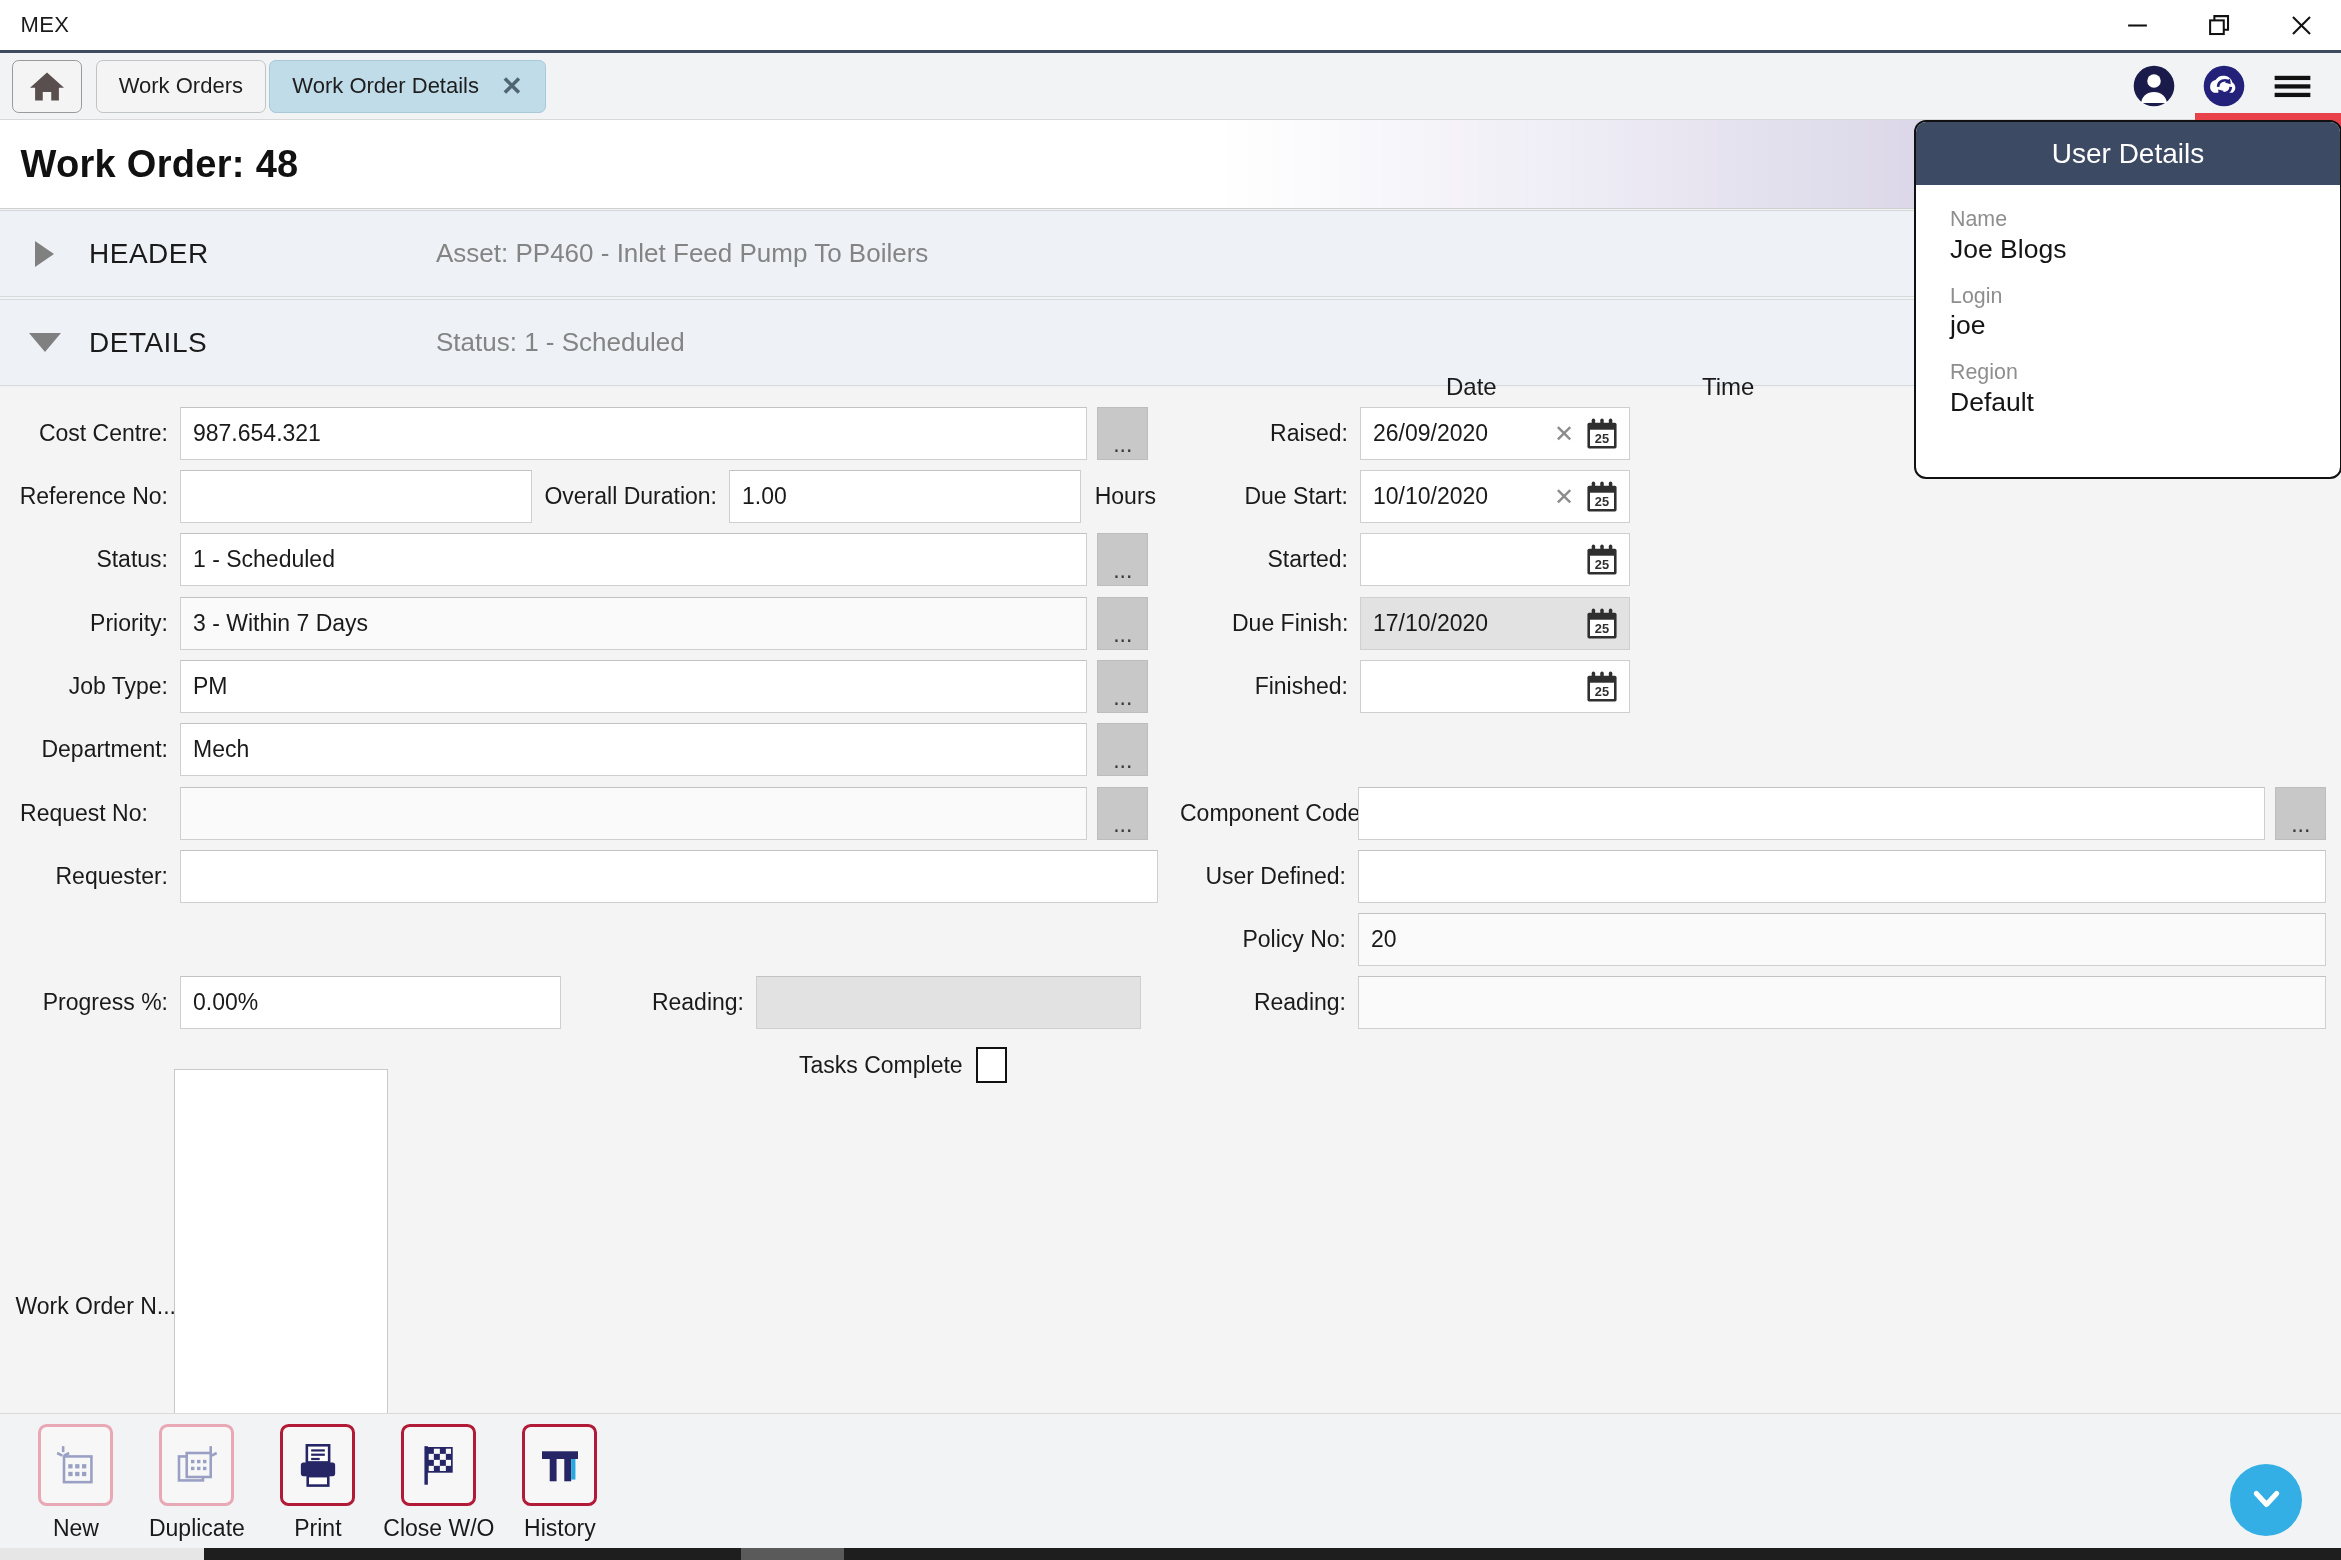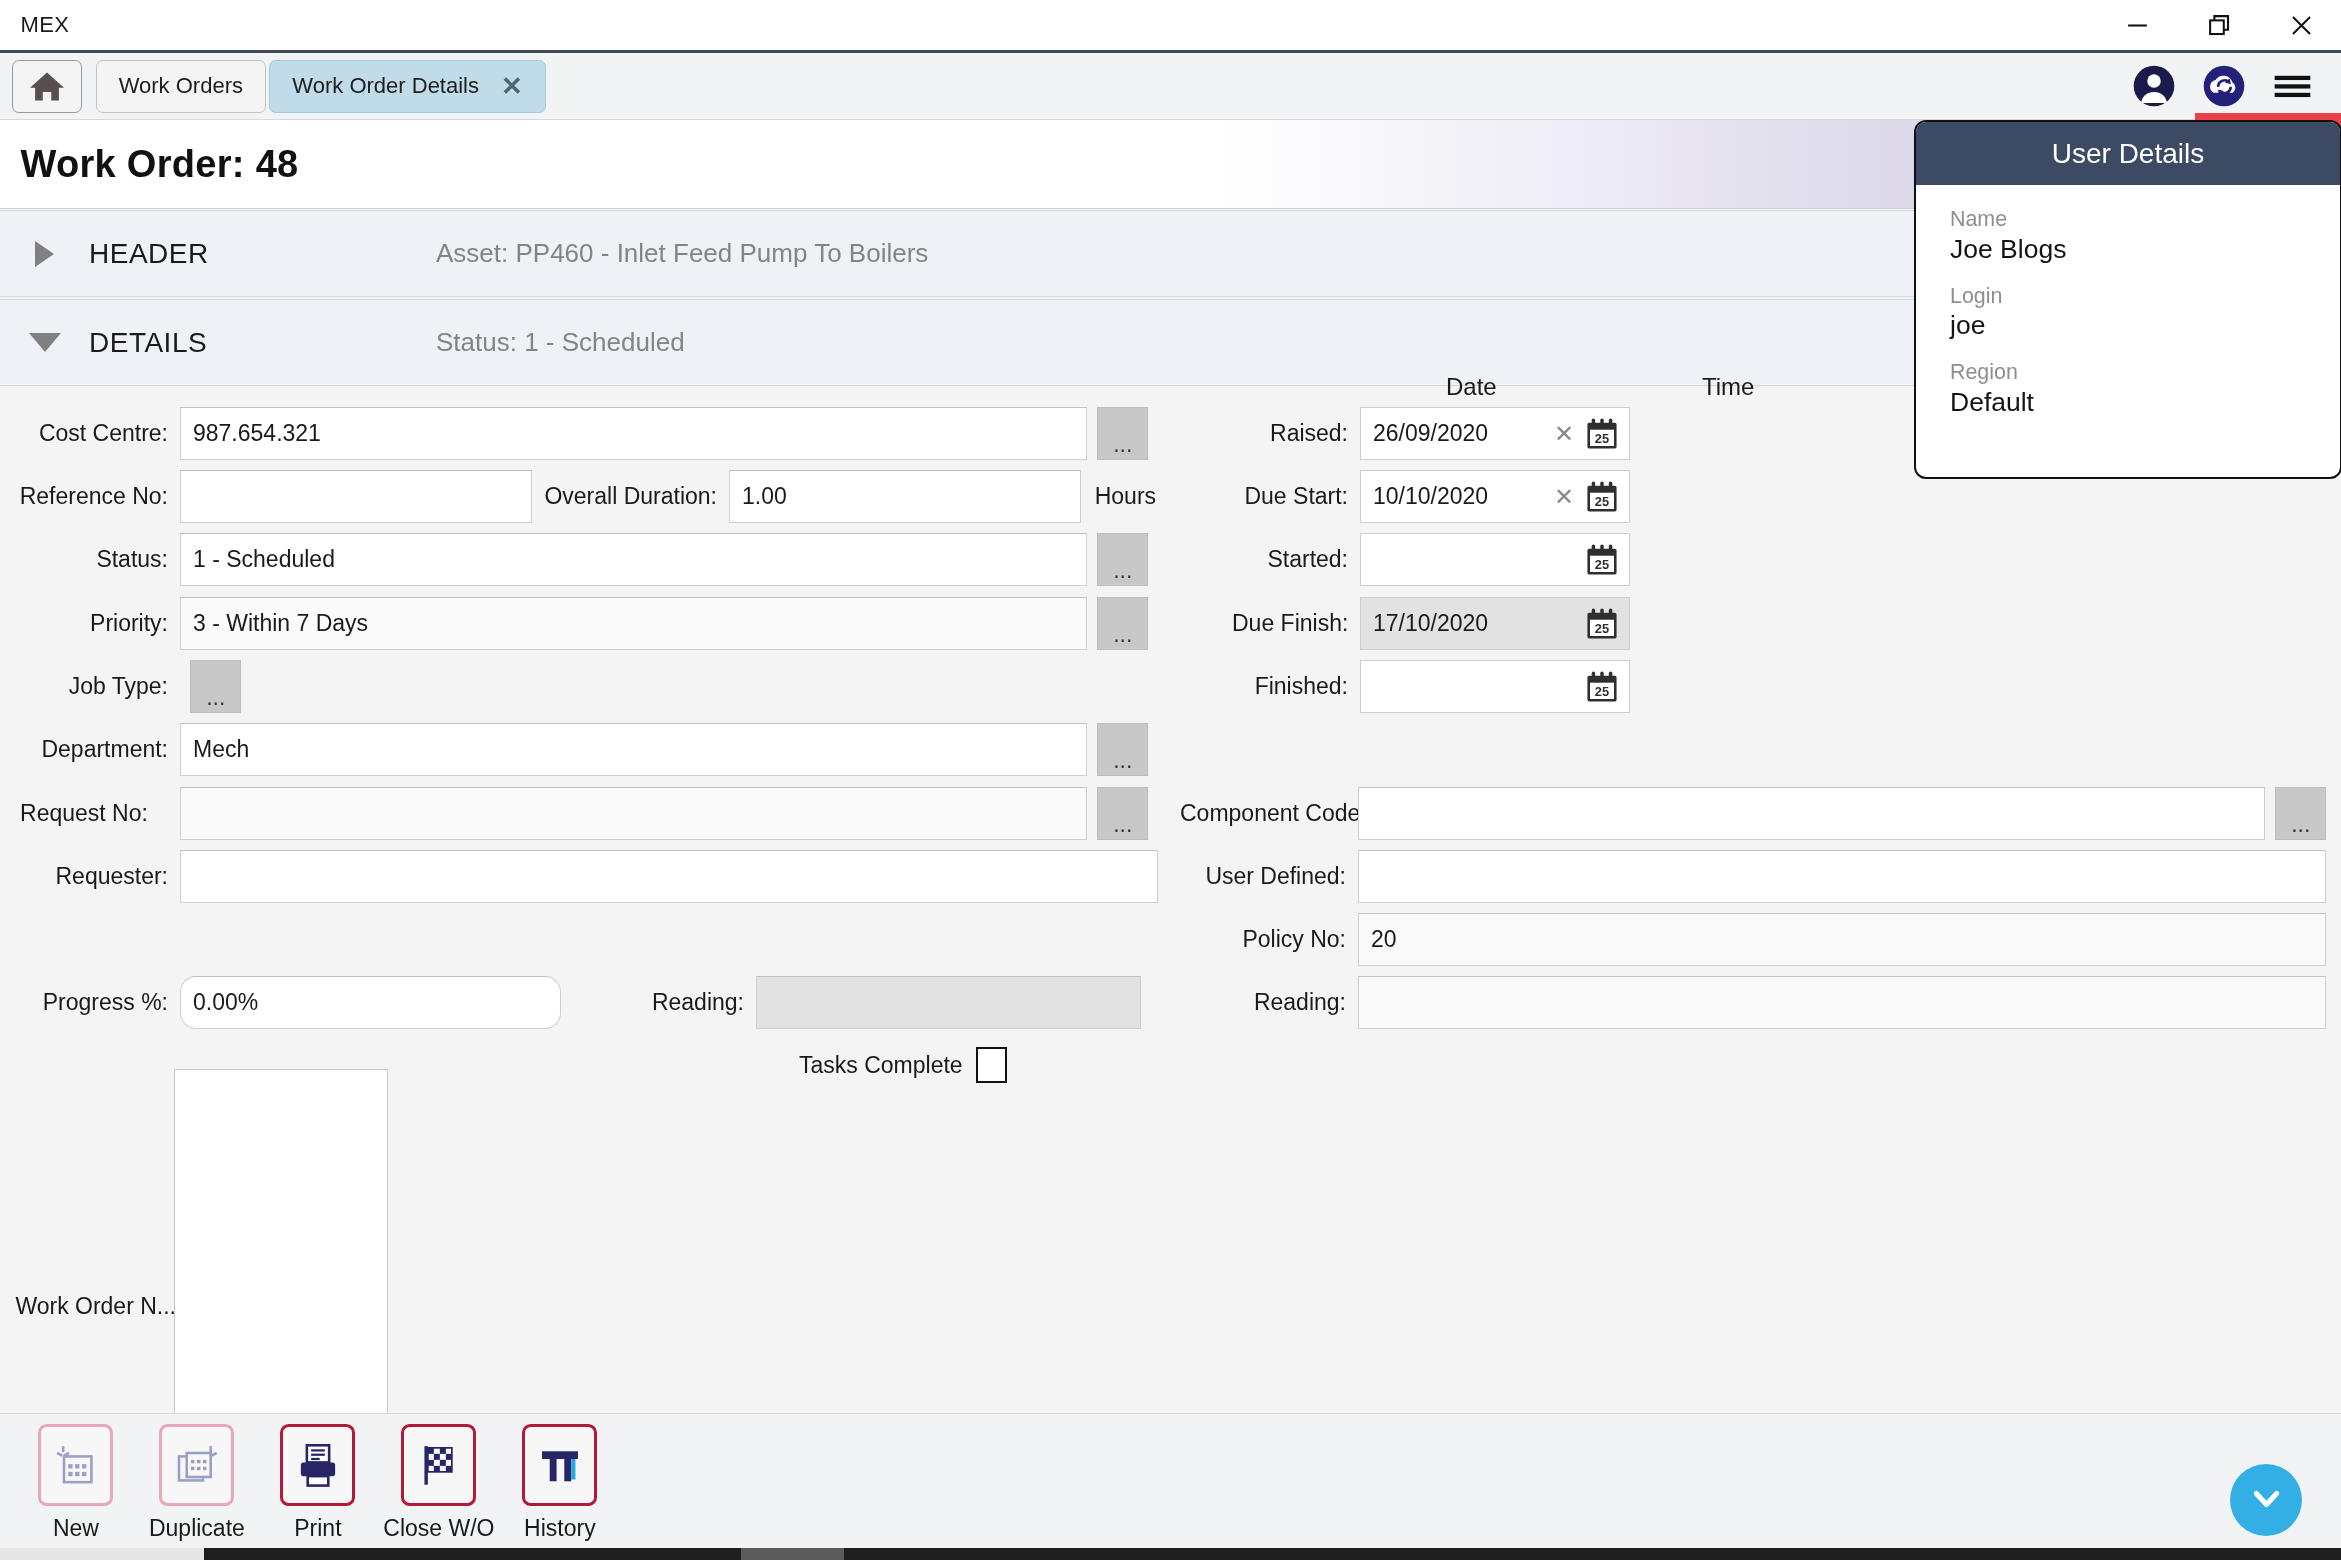--- a/index.html
+++ b/index.html
@@ -310,20 +310,21 @@
 
   <div class="row" style="left:0; top:209px;">
     <div class="lbl" style="width:180px;">Priority:</div>
     <div class="fld ro" style="width:907px;">3 - Within 7 Days</div>
     <div style="width:10.3px"></div>
     <div class="ellipsis-btn">...</div>
   </div>
 
   <div class="row" style="left:0; top:272px;">
     <div class="lbl" style="width:180px;">Job Type:</div>
+    <div class="fld" style="width:907px;">PM</div>
     <div style="width:10.3px"></div>
     <div class="ellipsis-btn">...</div>
   </div>
 
   <div class="row" style="left:0; top:335px;">
     <div class="lbl" style="width:180px;">Department:</div>
     <div class="fld" style="width:907px;">Mech</div>
     <div style="width:10.3px"></div>
     <div class="ellipsis-btn">...</div>
   </div>
@@ -336,21 +337,21 @@
   </div>
 
   <div class="row" style="left:0; top:462px;">
     <div class="lbl" style="width:180px;">Requester:</div>
     <div class="fld" style="width:978px;"></div>
   </div>
 
 
   <div class="row" style="left:0; top:588px;">
     <div class="lbl" style="width:180px;">Progress %:</div>
-    <div class="fld" style="width:381px;border-radius:16px;">0.00%</div>
+    <div class="fld" style="width:381px;">0.00%</div>
     <div class="lbl" style="width:195px;">Reading:</div>
     <div class="fld disabled" style="width:385px;"></div>
   </div>
 
   <div class="row" style="left:787px; top:659px;">
     <div class="cblabel" style="margin-right:13.7px;">Tasks Complete</div>
     <div class="cbox"></div>
   </div>
 
   <div class="colhead" style="left:1446px; top:-15.4px;">Date</div>

